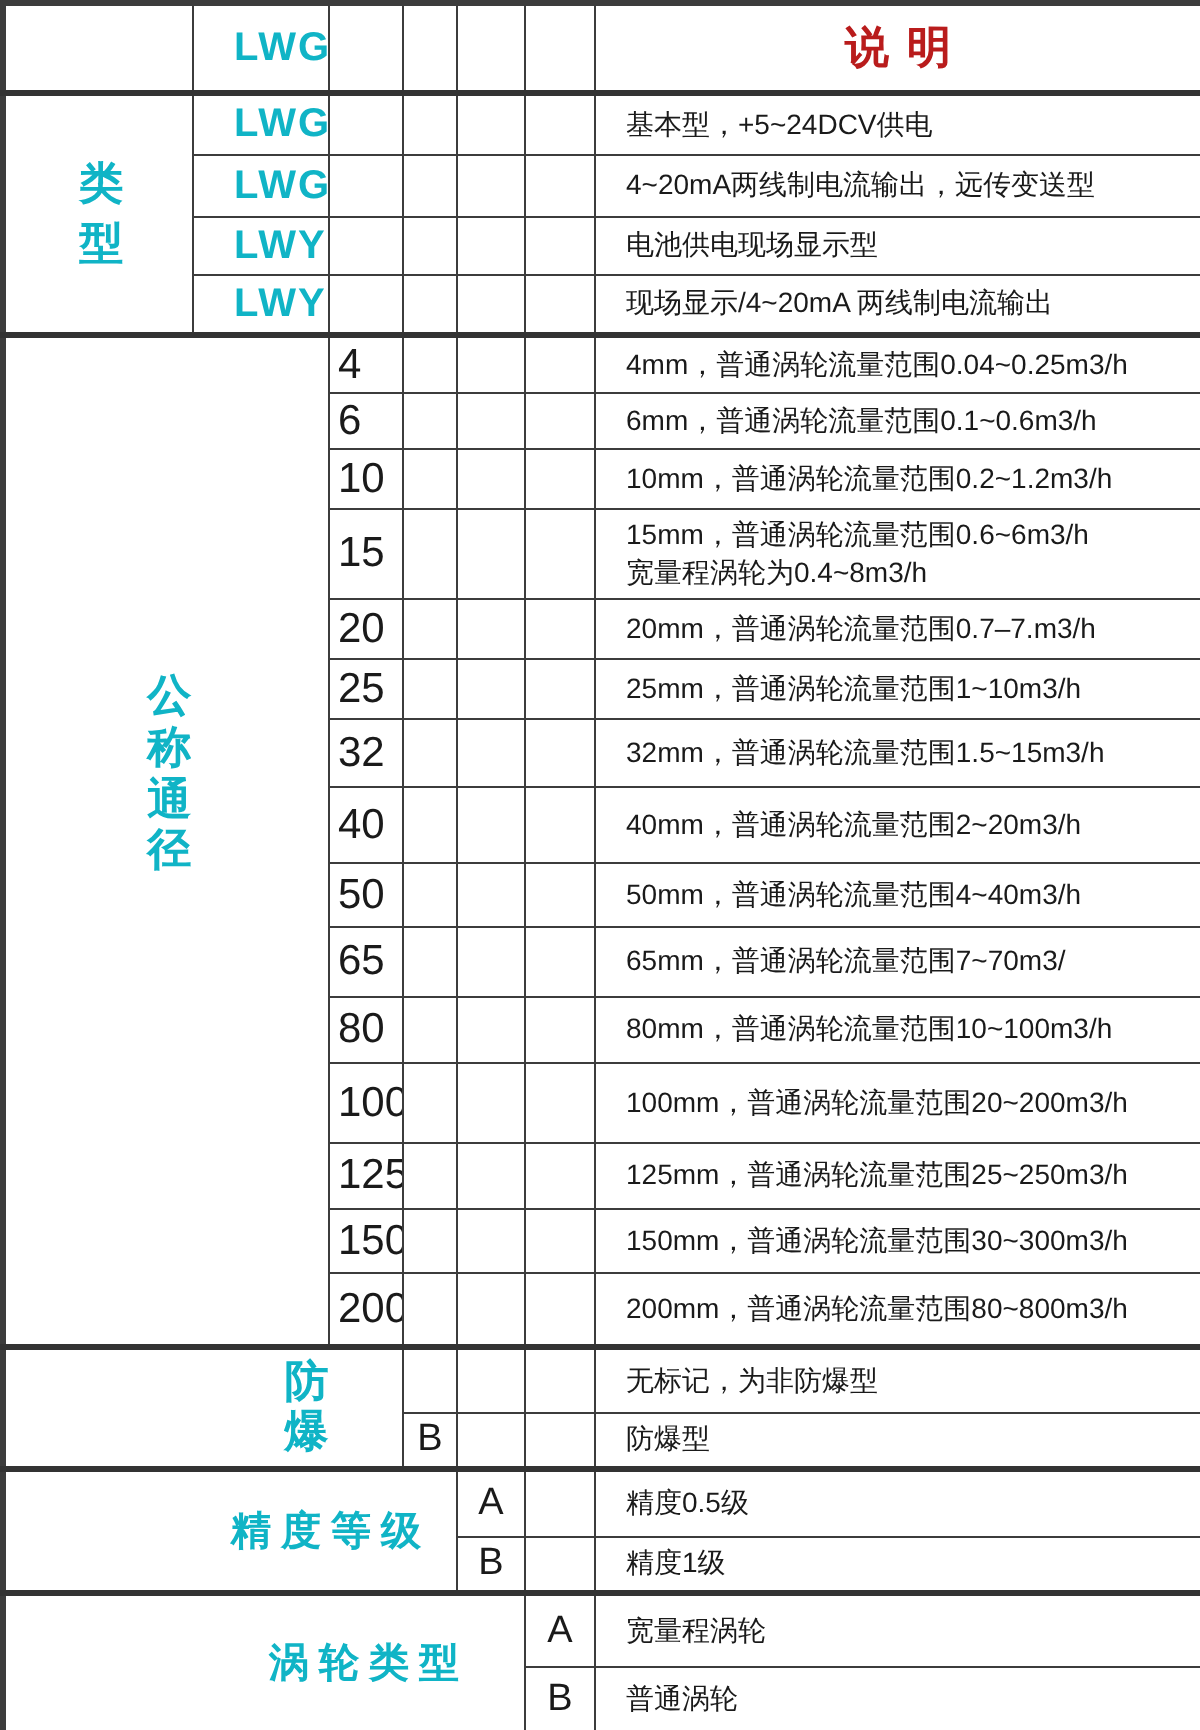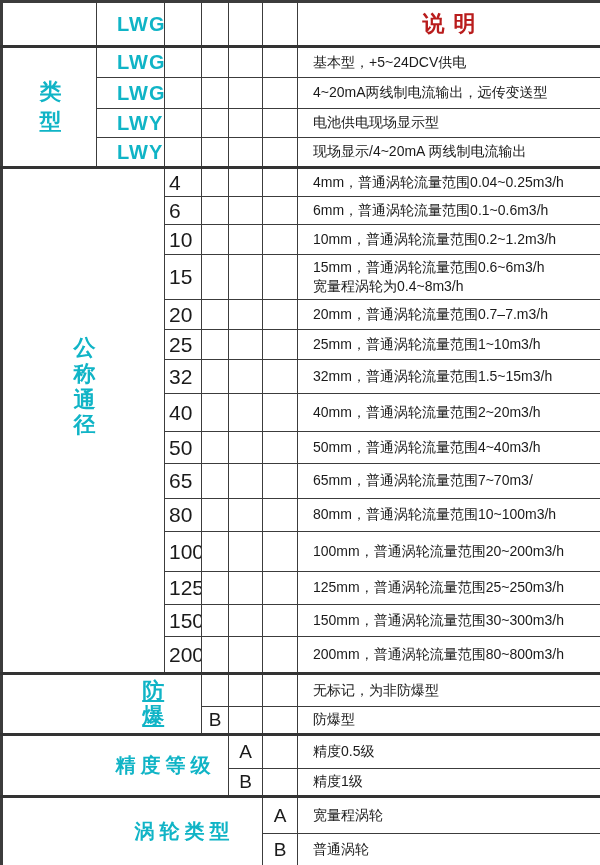--- a/index.html
+++ b/index.html
@@ -32,21 +32,21 @@
 
   
   .vcat { text-align:center; }
   .vlabel {
     display:inline-block; width:1.1em;
     word-break:break-all; text-align:right;
     font-size:22px; line-height:1.35;
   }
   .vlabel.tall { line-height:1.18; position:relative; top:-34px; }
   .fb-cell { text-align:left; }
-  .fb-cell .vlabel { margin-left:137px; line-height:1.12;text-decoration:underline; }
+  .fb-cell .vlabel { margin-left:137px; line-height:1.12; }
 
   
   .hcat { font-size:20px; letter-spacing:5px; text-align:center; }
   .hcat.jd { padding-left:100px; }
   .hcat.wl { padding-left:104px; }
 
   
   .size { font-size:21px; color:#1a1a1a; text-align:left; padding-left:4px; }
   .letter { font-size:19px; color:#1a1a1a; text-align:center; }
   .desc { font-size:14px; color:#1a1a1a; text-align:left; padding-left:15px; }

